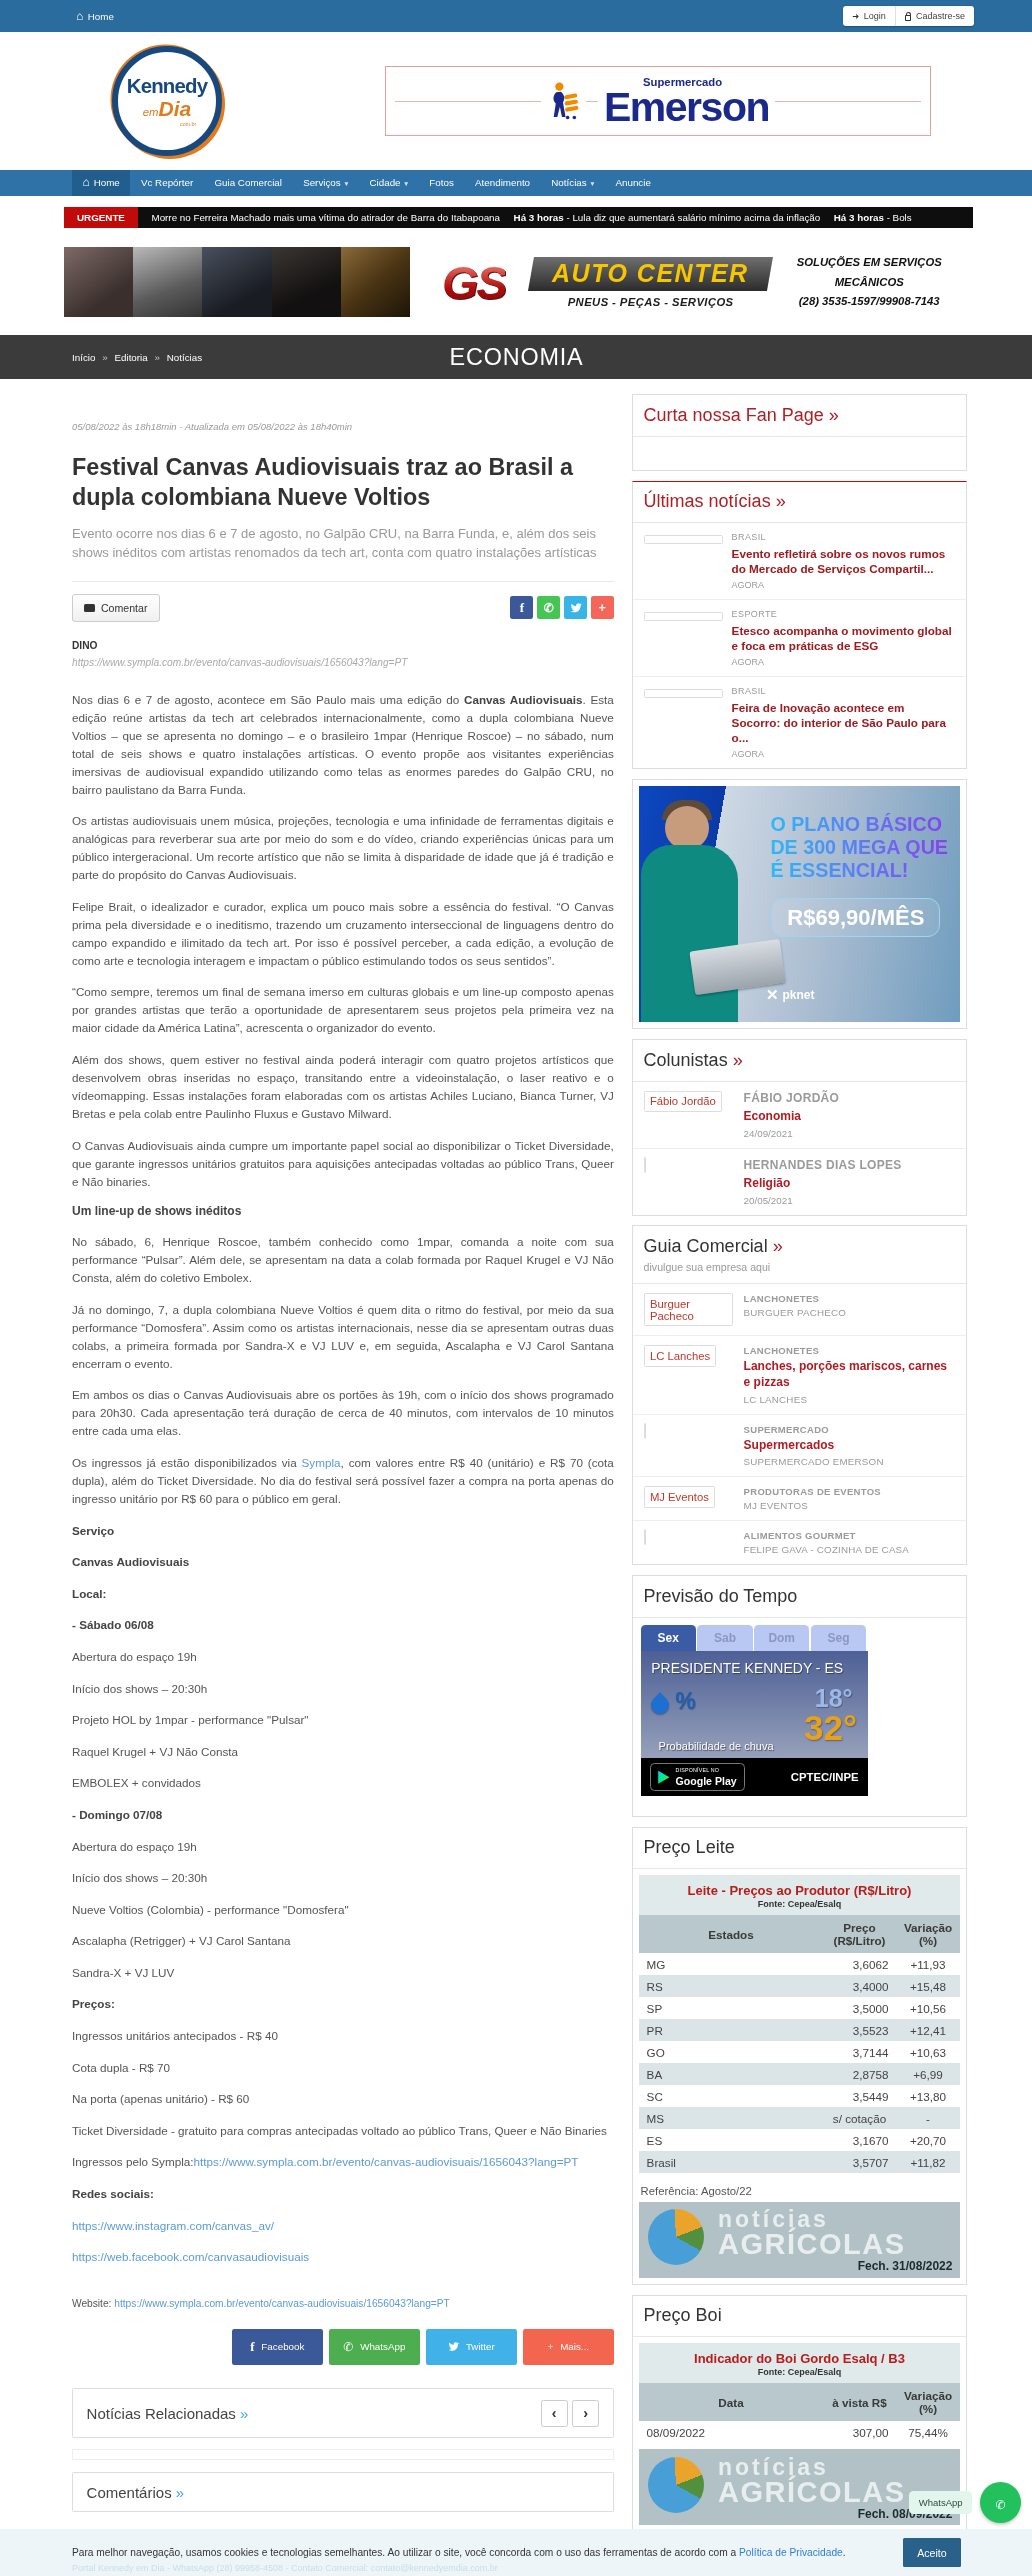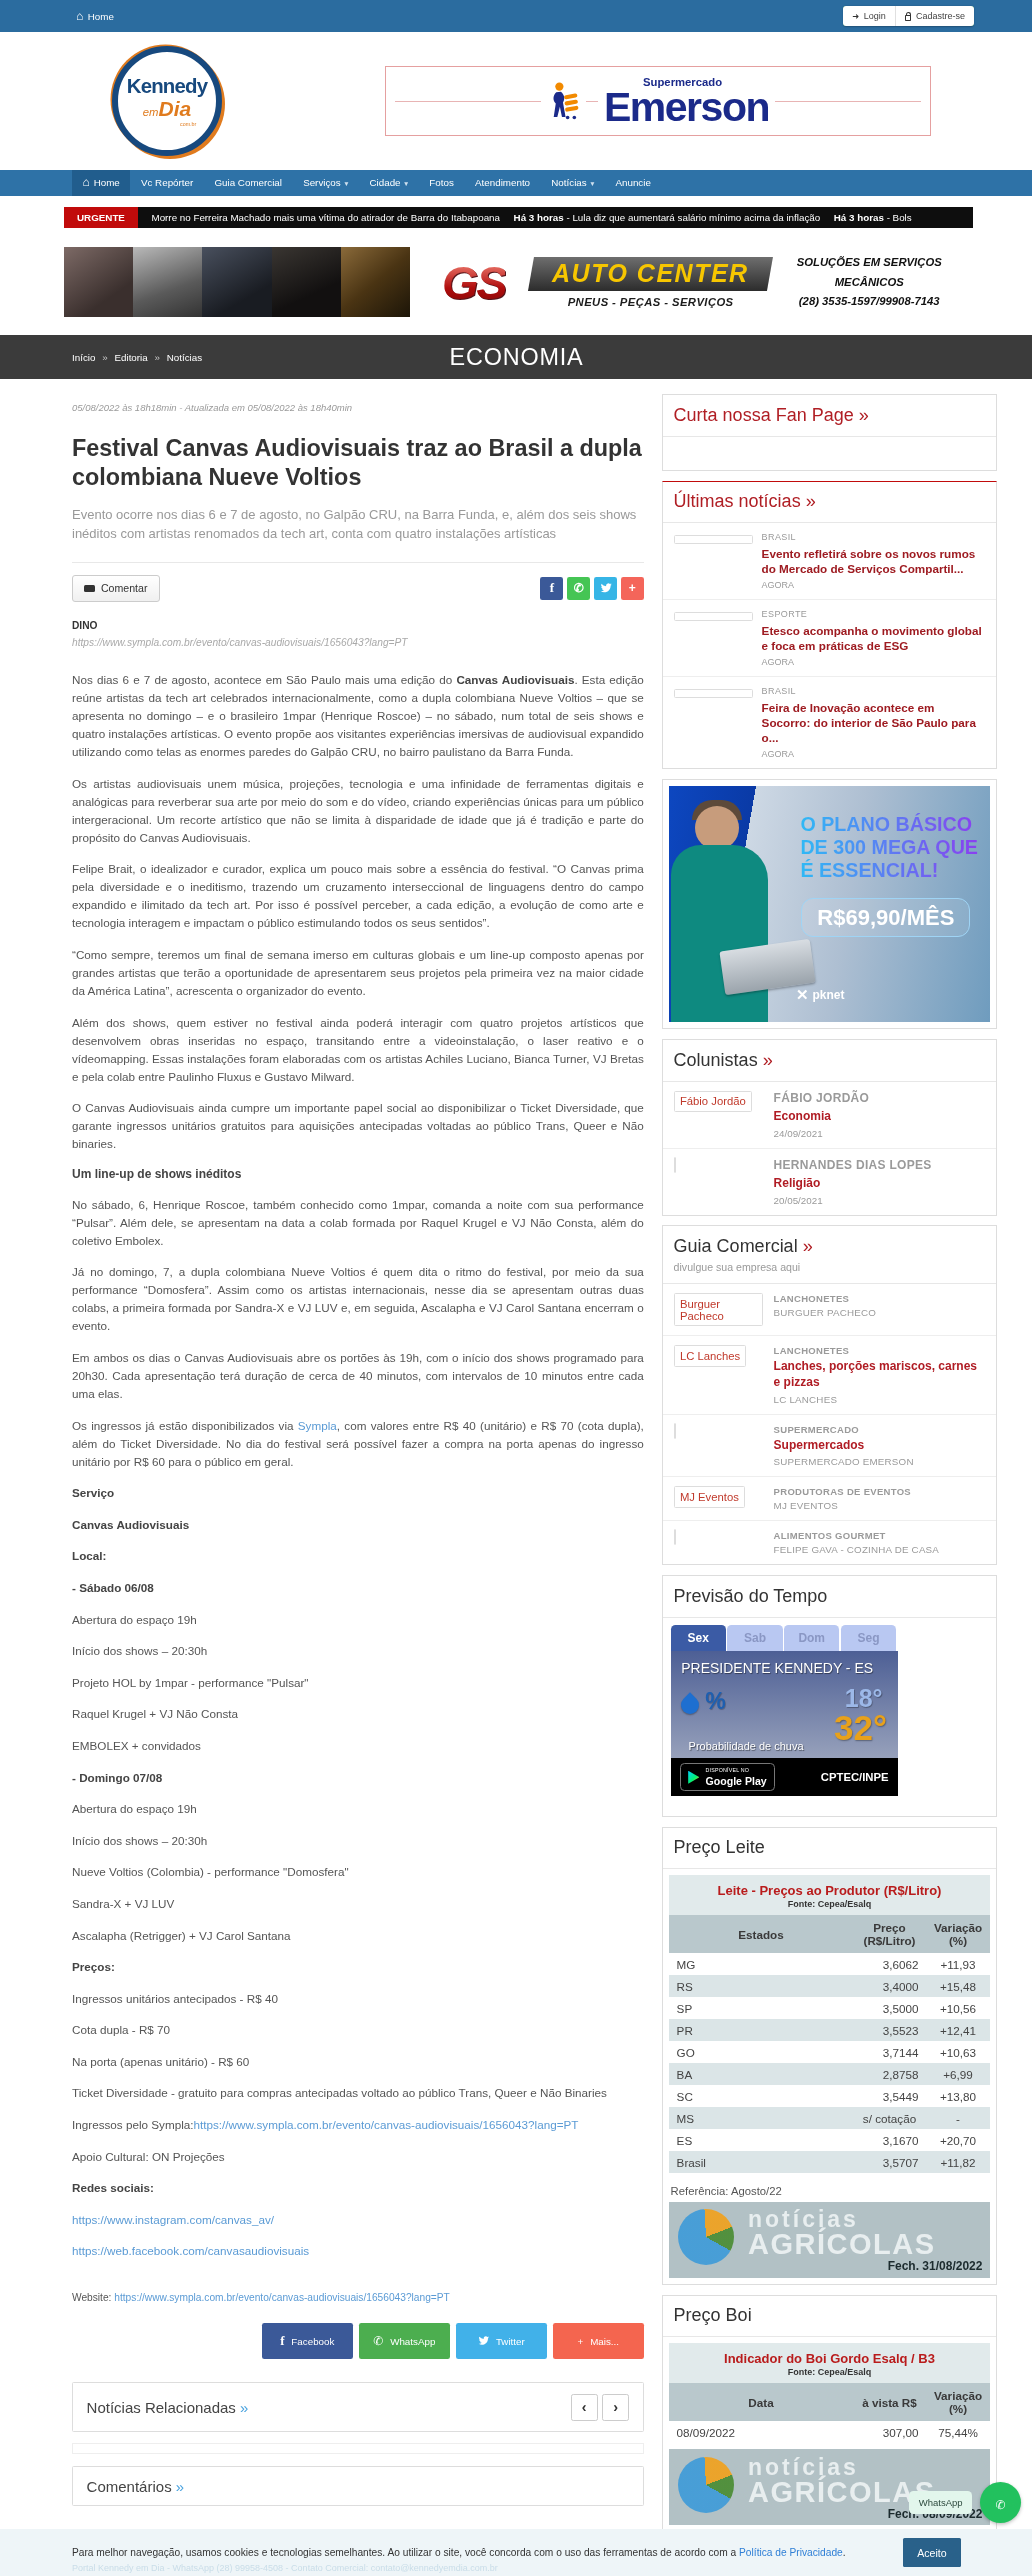--- a/index.html
+++ b/index.html
@@ -60,21 +60,21 @@
   .gs-tag { margin-top:5.3px; font-style:italic; font-weight:bold; font-size:11.3px; color:#1c1c1c; letter-spacing:0.4px; }
   .gs-right { margin-left:auto; text-align:center; font-style:italic; font-weight:bold; color:#111; font-size:11.3px; line-height:1.7; padding-right:4.5px; }
 
   
   .crumbbar { margin-top:18px; background:#3b3b3b; height:44px; position:relative; display:flex; align-items:center; padding:0 72px; }
   .crumbs { font-size:9.8px; color:#fff; display:flex; gap:6.8px; align-items:center; position:relative; z-index:1; }
   .crumbs .sep { color:#c9c9c9; }
   .section-title { position:absolute; left:0; right:0; text-align:center; color:#fff; font-size:23.4px; letter-spacing:0.8px; }
 
   
-  .main-wrap { display:flex; align-items:flex-start; gap:7.6px; padding:15px 36px 0 36px; }
+  .main-wrap { display:flex; align-items:center; gap:7.6px; padding:15px 66px 0 36px; }
   .article { flex:1; padding:0 10.6px 0 36px; min-width:0; }
   .side { width:335px; flex:none; }
 
   
   .adate { font-size:9.5px; color:#9a9a9a; font-style:italic; margin:7.6px 0 21px; }
   h1.atitle { font-size:23.4px; color:#333; line-height:1.25; margin-bottom:13.6px; max-width:605px; }
   .asub { font-size:13px; color:#999; line-height:1.45; margin-bottom:18px; max-width:614px; }
   .toprow { border-top:0.8px solid #e8e8e8; padding-top:12px; display:flex; align-items:center; justify-content:space-between; margin-bottom:18px; }
   .comment-btn { display:flex; align-items:center; gap:6px; border:0.8px solid #ccc; border-radius:3px; background:linear-gradient(#fff,#f0f0f0); padding:6.8px 11.3px; font-size:10.6px; color:#333; font-family:inherit; cursor:pointer; }
   .i-bubble { width:10.6px; height:7.6px; background:#333; border-radius:1.5px; position:relative; display:inline-block; }
@@ -355,30 +355,29 @@
       <p class="svc bld">- Sábado 06/08</p>
       <p class="svc">Abertura do espaço 19h</p>
       <p class="svc">Início dos shows – 20:30h</p>
       <p class="svc">Projeto HOL by 1mpar - performance "Pulsar"</p>
       <p class="svc">Raquel Krugel + VJ Não Consta</p>
       <p class="svc">EMBOLEX + convidados</p>
       <p class="svc bld">- Domingo 07/08</p>
       <p class="svc">Abertura do espaço 19h</p>
       <p class="svc">Início dos shows – 20:30h</p>
       <p class="svc">Nueve Voltios (Colombia) - performance "Domosfera"</p>
+      <p class="svc">Ascalapha (Retrigger) + VJ Carol Santana</p>
       <p class="svc">Sandra-X + VJ LUV</p>
-      <p class="svc">Ascalapha (Retrigger) + VJ Carol Santana</p>
       <p class="svc bld">Preços:</p>
       <p class="svc">Ingressos unitários antecipados - R$ 40</p>
       <p class="svc">Cota dupla - R$ 70</p>
       <p class="svc">Na porta (apenas unitário) - R$ 60</p>
       <p class="svc">Ticket Diversidade - gratuito para compras antecipadas voltado ao público Trans, Queer e Não Binaries</p>
 
       <p class="svc"><span>Ingressos pelo Sympla:</span><a class="blink">https://www.sympla.com.br/evento/canvas-audiovisuais/1656043?lang=PT</a></p>
-      <p class="svc">Apoio Cultural: ON Projeções</p>
       <p class="svc bld">Redes sociais:</p>
       <p class="svc"><a class="blink">https://www.instagram.com/canvas_av/</a></p>
       <p class="svc"><a class="blink">https://web.facebook.com/canvasaudiovisuais</a></p>
     </div>
 
     <div class="website-row"><span>Website:</span> <a class="blink">https://www.sympla.com.br/evento/canvas-audiovisuais/1656043?lang=PT</a></div>
 
     <div class="share-bottom">
       <button class="sbtn b-fb">
           <span class="f-glyph">f</span>

